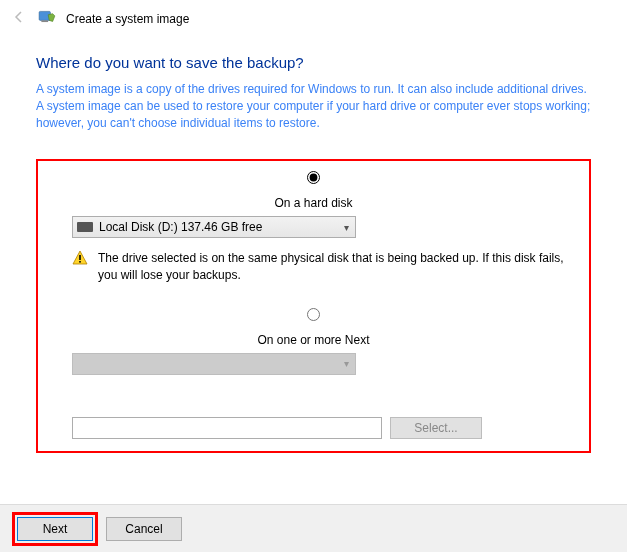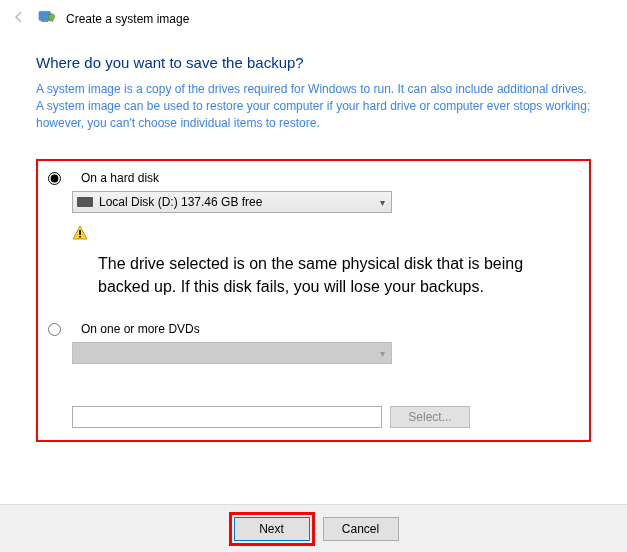--- a/index.html
+++ b/index.html
@@ -49,34 +49,35 @@
       line-height: 1.4;
       margin-bottom: 28px;
     }
     .options-frame {
       border: 2px solid #ff0000;
       padding: 10px 10px 12px 10px;
     }
     .option-row {
       display: flex;
       align-items: center;
-      gap: 20px;
+      gap: 12px;
       margin-bottom: 6px;
+      flex-direction: column;
     }
     .radio {
       width: 13px;
       height: 13px;
       accent-color: #000;
     }
     .option-label {
       font-size: 12px;
     }
     .dropdown {
       margin-left: 24px;
-      width: 320px;
+      width: 284px;
       height: 22px;
       border: 1px solid #adadad;
       background: linear-gradient(#f2f2f2, #e6e6e6);
       display: flex;
       align-items: center;
       padding: 8px 4px;
       position: relative;
       gap: 6px;
     }
     .dropdown.disabled {
@@ -105,59 +106,58 @@
       gap: 10px;
       margin: 12px 0 0 24px;
       align-items: flex-start;
     }
     .warn-icon {
       width: 16px;
       height: 16px;
       flex-shrink: 0;
     }
     .warning-text {
-      font-size: 16px;
+      font-size: 12px;
       line-height: 1.4;
-      margin-top: 28px;
     }
     .gap { height: 24px; }
     .textfield {
       margin-left: 24px;
       display: flex;
       gap: 8px;
       align-items: center;
     }
     .text-input {
       width: 310px;
       height: 22px;
       border: 1px solid #adadad;
       background: #fff;
       padding: 0 4px;
       font-size: 12px;
     }
     .select-btn {
       height: 22px;
-      width: 80px;
+      width: 92px;
       border: 1px solid #bdbdbd;
       background: #e1e1e1;
       color: #888;
       font-size: 12px;
       cursor: default;
     }
     .footer {
       position: absolute;
       bottom: 0;
       left: 0;
       right: 0;
       height: 48px;
       background: #f0f0f0;
       border-top: 1px solid #dcdcdc;
       display: flex;
       align-items: center;
-      justify-content: center;
+      justify-content: flex-start;
       padding: 0 12px;
       gap: 8px;
     }
     .btn {
       height: 24px;
       width: 76px;
       border: 1px solid #adadad;
       background: #e1e1e1;
       font-size: 12px;
       cursor: pointer;
@@ -214,21 +214,21 @@
           <rect x="7.2" y="11" width="1.6" height="1.6" fill="#000"></rect>
         </svg>
       </div>
       <div class="warning-text">The drive selected is on the same physical disk that is being backed up. If this disk fails, you will lose your backups.</div>
     </div>
 
     <div class="gap"></div>
 
     <div class="option-row">
       <input type="radio" class="radio" name="dest" style="">
-      <span class="option-label">On one or more DVDs</span>
+      <span class="option-label">On one or more Next</span>
     </div>
     <div class="dropdown disabled">
       <span class="dropdown-text"></span>
       <span class="dropdown-chevron">▾</span>
     </div>
 
     <div class="gap"></div>
     <div style="height:18px"></div>
 
     <div class="textfield">

